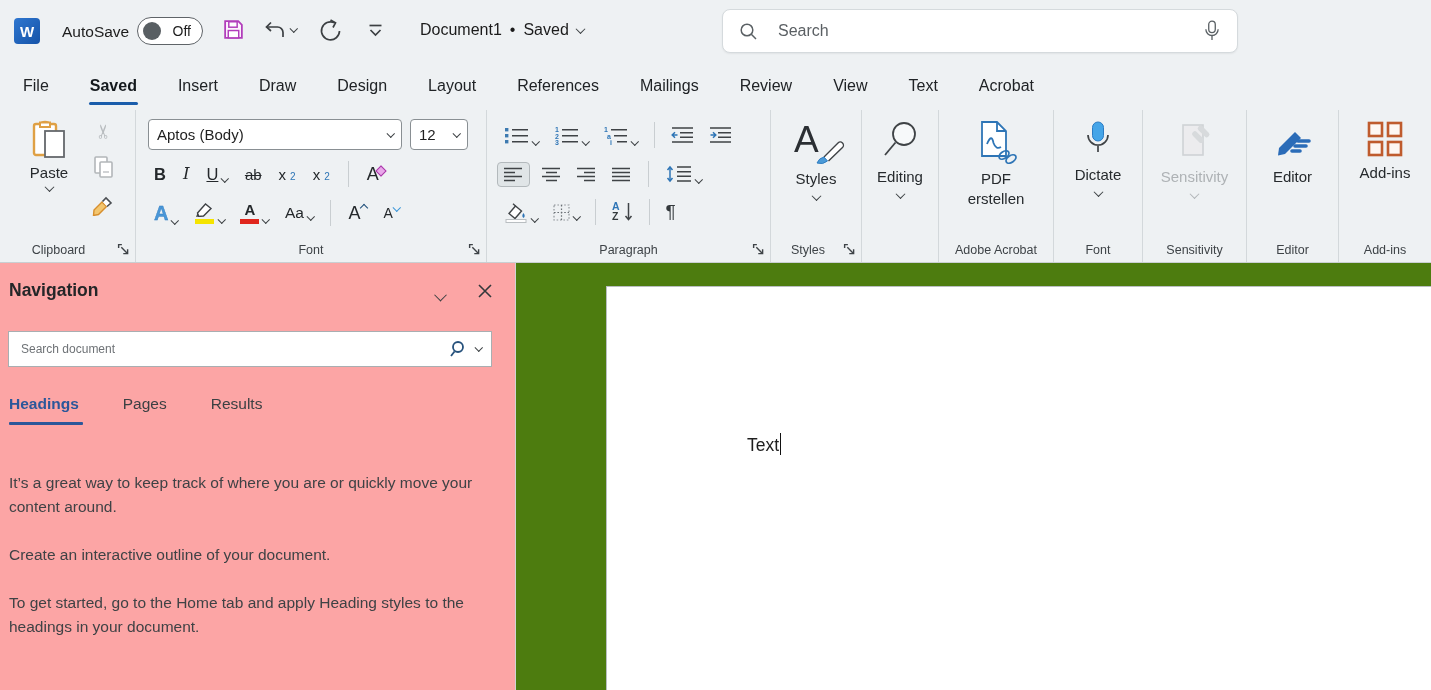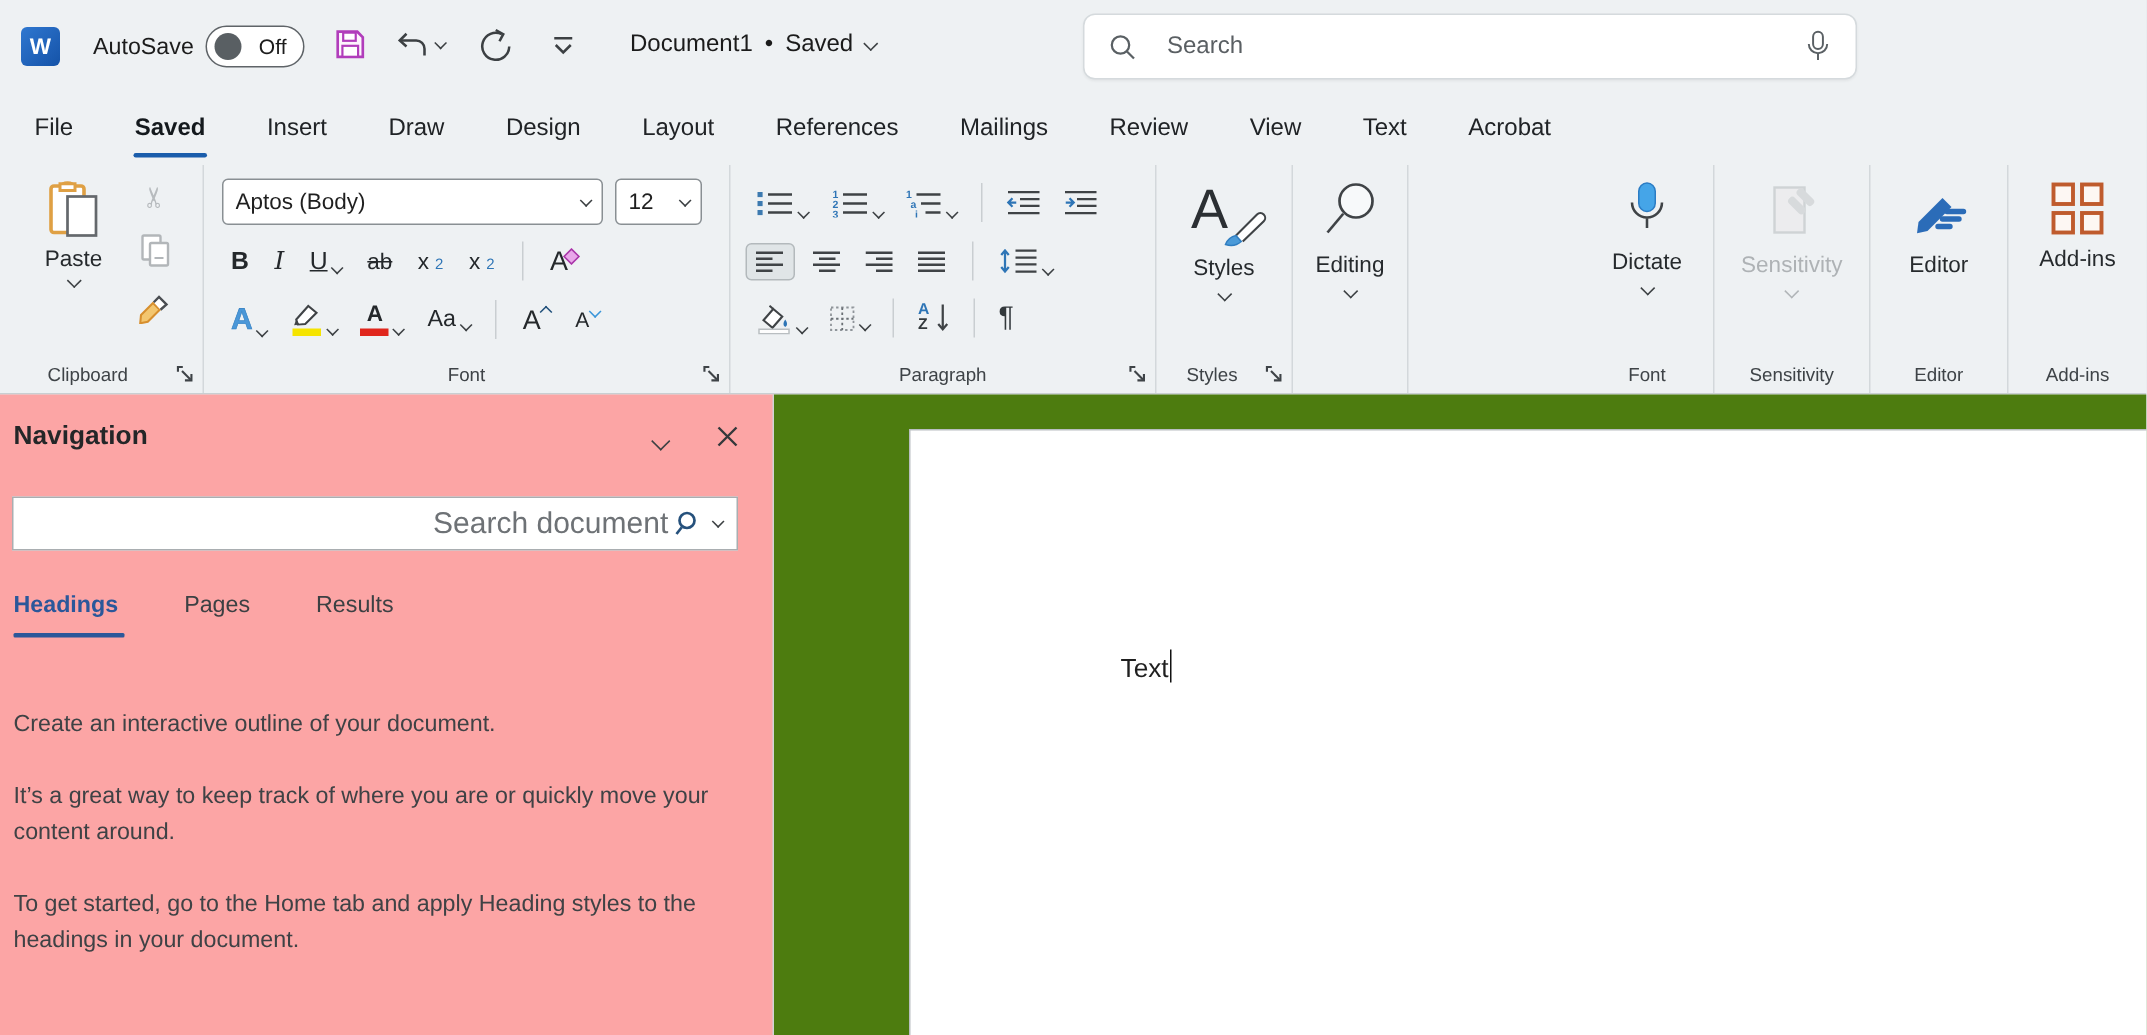--- a/index.html
+++ b/index.html
@@ -90,21 +90,21 @@
   .bigbtn .lbl { font-size:15px; color:#262a2d; text-align:center; line-height:1.35; }
   .bigbtn .lbl.gray { color:#aeb2b5; }
   
   .content { position:absolute; top:263px; left:0; width:1431px; height:427px; }
   .navpane { position:absolute; left:0; top:0; width:516px; height:427px; background:#fca5a5; border-right:1px solid #d0d3d5; }
   .nav-title { position:absolute; left:9px; top:17px; font-size:17.5px; font-weight:bold; color:#242628; }
   .nav-collapse { position:absolute; right:70px; top:24px; }
   .nav-collapse .cv { width:9px; height:9px; border-width:1.8px; }
   .nav-close { position:absolute; right:22px; top:20px; }
   .nav-search { position:absolute; left:8px; top:68px; width:484px; height:36px; background:#fff; border:1px solid #a9aeb1; display:flex; align-items:center; padding:0 10px; }
-  .nav-search input { flex:1; border:none; outline:none; font-size:20px; font-family:inherit; color:#333; background:transparent;text-align:right; }
+  .nav-search input { flex:1; border:none; outline:none; font-size:12px; font-family:inherit; color:#333; background:transparent; }
   .nav-search input::placeholder { color:#6e7276; }
   .nav-tabs { position:absolute; left:9px; top:132px; display:flex; gap:44px; }
   .ntab { font-size:15.5px; color:#3c4043; position:relative; padding-bottom:12px; }
   .ntab.active { color:#2b579a; font-weight:bold; }
   .ntab.active::after { content:""; position:absolute; left:0; right:-4px; bottom:0; height:3.2px; background:#2b579a; border-radius:1px; }
   .nav-body { position:absolute; left:9px; top:208px; width:482px; }
   .nav-body p { margin:0 0 24px 0; font-size:15.5px; line-height:24px; color:#3f4245; }
   .docarea { position:absolute; left:516px; top:0; width:915px; height:427px; background:#4d7c0f; }
   .page { position:absolute; left:90px; top:23px; width:900px; height:480px; background:#fff; border:1px solid #b9bec1; border-right:none; }
   .doc-text { position:absolute; left:140px; top:146px; font-size:17.5px; color:#1f1f1f; }
@@ -445,20 +445,33 @@
       <div class="bigbtn">
         <svg width="40" height="42" viewBox="0 0 40 42">
           <circle cx="24" cy="14" r="11" fill="#f7f9fa" stroke="#3f4346" stroke-width="1.8"></circle>
           <line x1="15.5" y1="22.5" x2="5" y2="35" stroke="#3f4346" stroke-width="1.8"></line>
         </svg>
         <span class="lbl">Editing</span>
         <i class="cv"></i>
       </div>
     </div>
 
+    <div class="group g-acrobat">
+      <div class="bigbtn">
+        <svg width="42" height="44" viewBox="0 0 42 44">
+          <path d="M7 2 H22 L31 11 V36 H7 Z" fill="#fff" stroke="#2e75b6" stroke-width="1.8"></path>
+          <path d="M22 2 V11 H31" fill="none" stroke="#2e75b6" stroke-width="1.8"></path>
+          <path d="M12 24 q4.5 -11 6.5 -1 q2.5 7 7.5 4" fill="none" stroke="#2e75b6" stroke-width="1.8"></path>
+          <ellipse cx="29" cy="35" rx="5.5" ry="3.4" fill="none" stroke="#2e75b6" stroke-width="1.8" transform="rotate(-35 29 35)"></ellipse>
+          <ellipse cx="36" cy="39" rx="5.5" ry="3.4" fill="none" stroke="#2e75b6" stroke-width="1.8" transform="rotate(-35 36 39)"></ellipse>
+        </svg>
+        <span class="lbl" style="width:76px;">PDF erstellen</span>
+      </div>
+      <span class="caption">Adobe Acrobat</span>
+    </div>
 
     <div class="group g-voice">
       <div class="bigbtn">
         <svg width="26" height="40" viewBox="0 0 26 40">
           <rect x="7.5" y="2" width="11" height="19" rx="5.5" fill="#45a5e8" stroke="#2b7cc4" stroke-width="1"></rect>
           <path d="M3 15 a10 10 0 0 0 20 0" fill="none" stroke="#3f4346" stroke-width="1.7"></path>
           <line x1="13" y1="25.5" x2="13" y2="32" stroke="#3f4346" stroke-width="1.7"></line>
         </svg>
         <span class="lbl">Dictate</span>
         <i class="cv"></i>
@@ -523,22 +536,22 @@
         <line x1="6.5" y1="11.5" x2="3" y2="16" stroke="#26517c" stroke-width="1.8"></line>
       </svg>
       <i class="cv sm"></i>
     </div>
     <div class="nav-tabs">
       <span class="ntab active">Headings</span>
       <span class="ntab">Pages</span>
       <span class="ntab">Results</span>
     </div>
     <div class="nav-body">
+      <p>It’s a great way to keep track of where you are or quickly move your content around.</p>
       <p>Create an interactive outline of your document.</p>
-      <p>It’s a great way to keep track of where you are or quickly move your content around.</p>
       <p>To get started, go to the Home tab and apply Heading styles to the headings in your document.</p>
     </div>
   </div>
 
   <div class="docarea">
     <div class="page">
       <span class="doc-text"><span>Text</span><span class="text-caret"></span></span>
     </div>
   </div>
 

